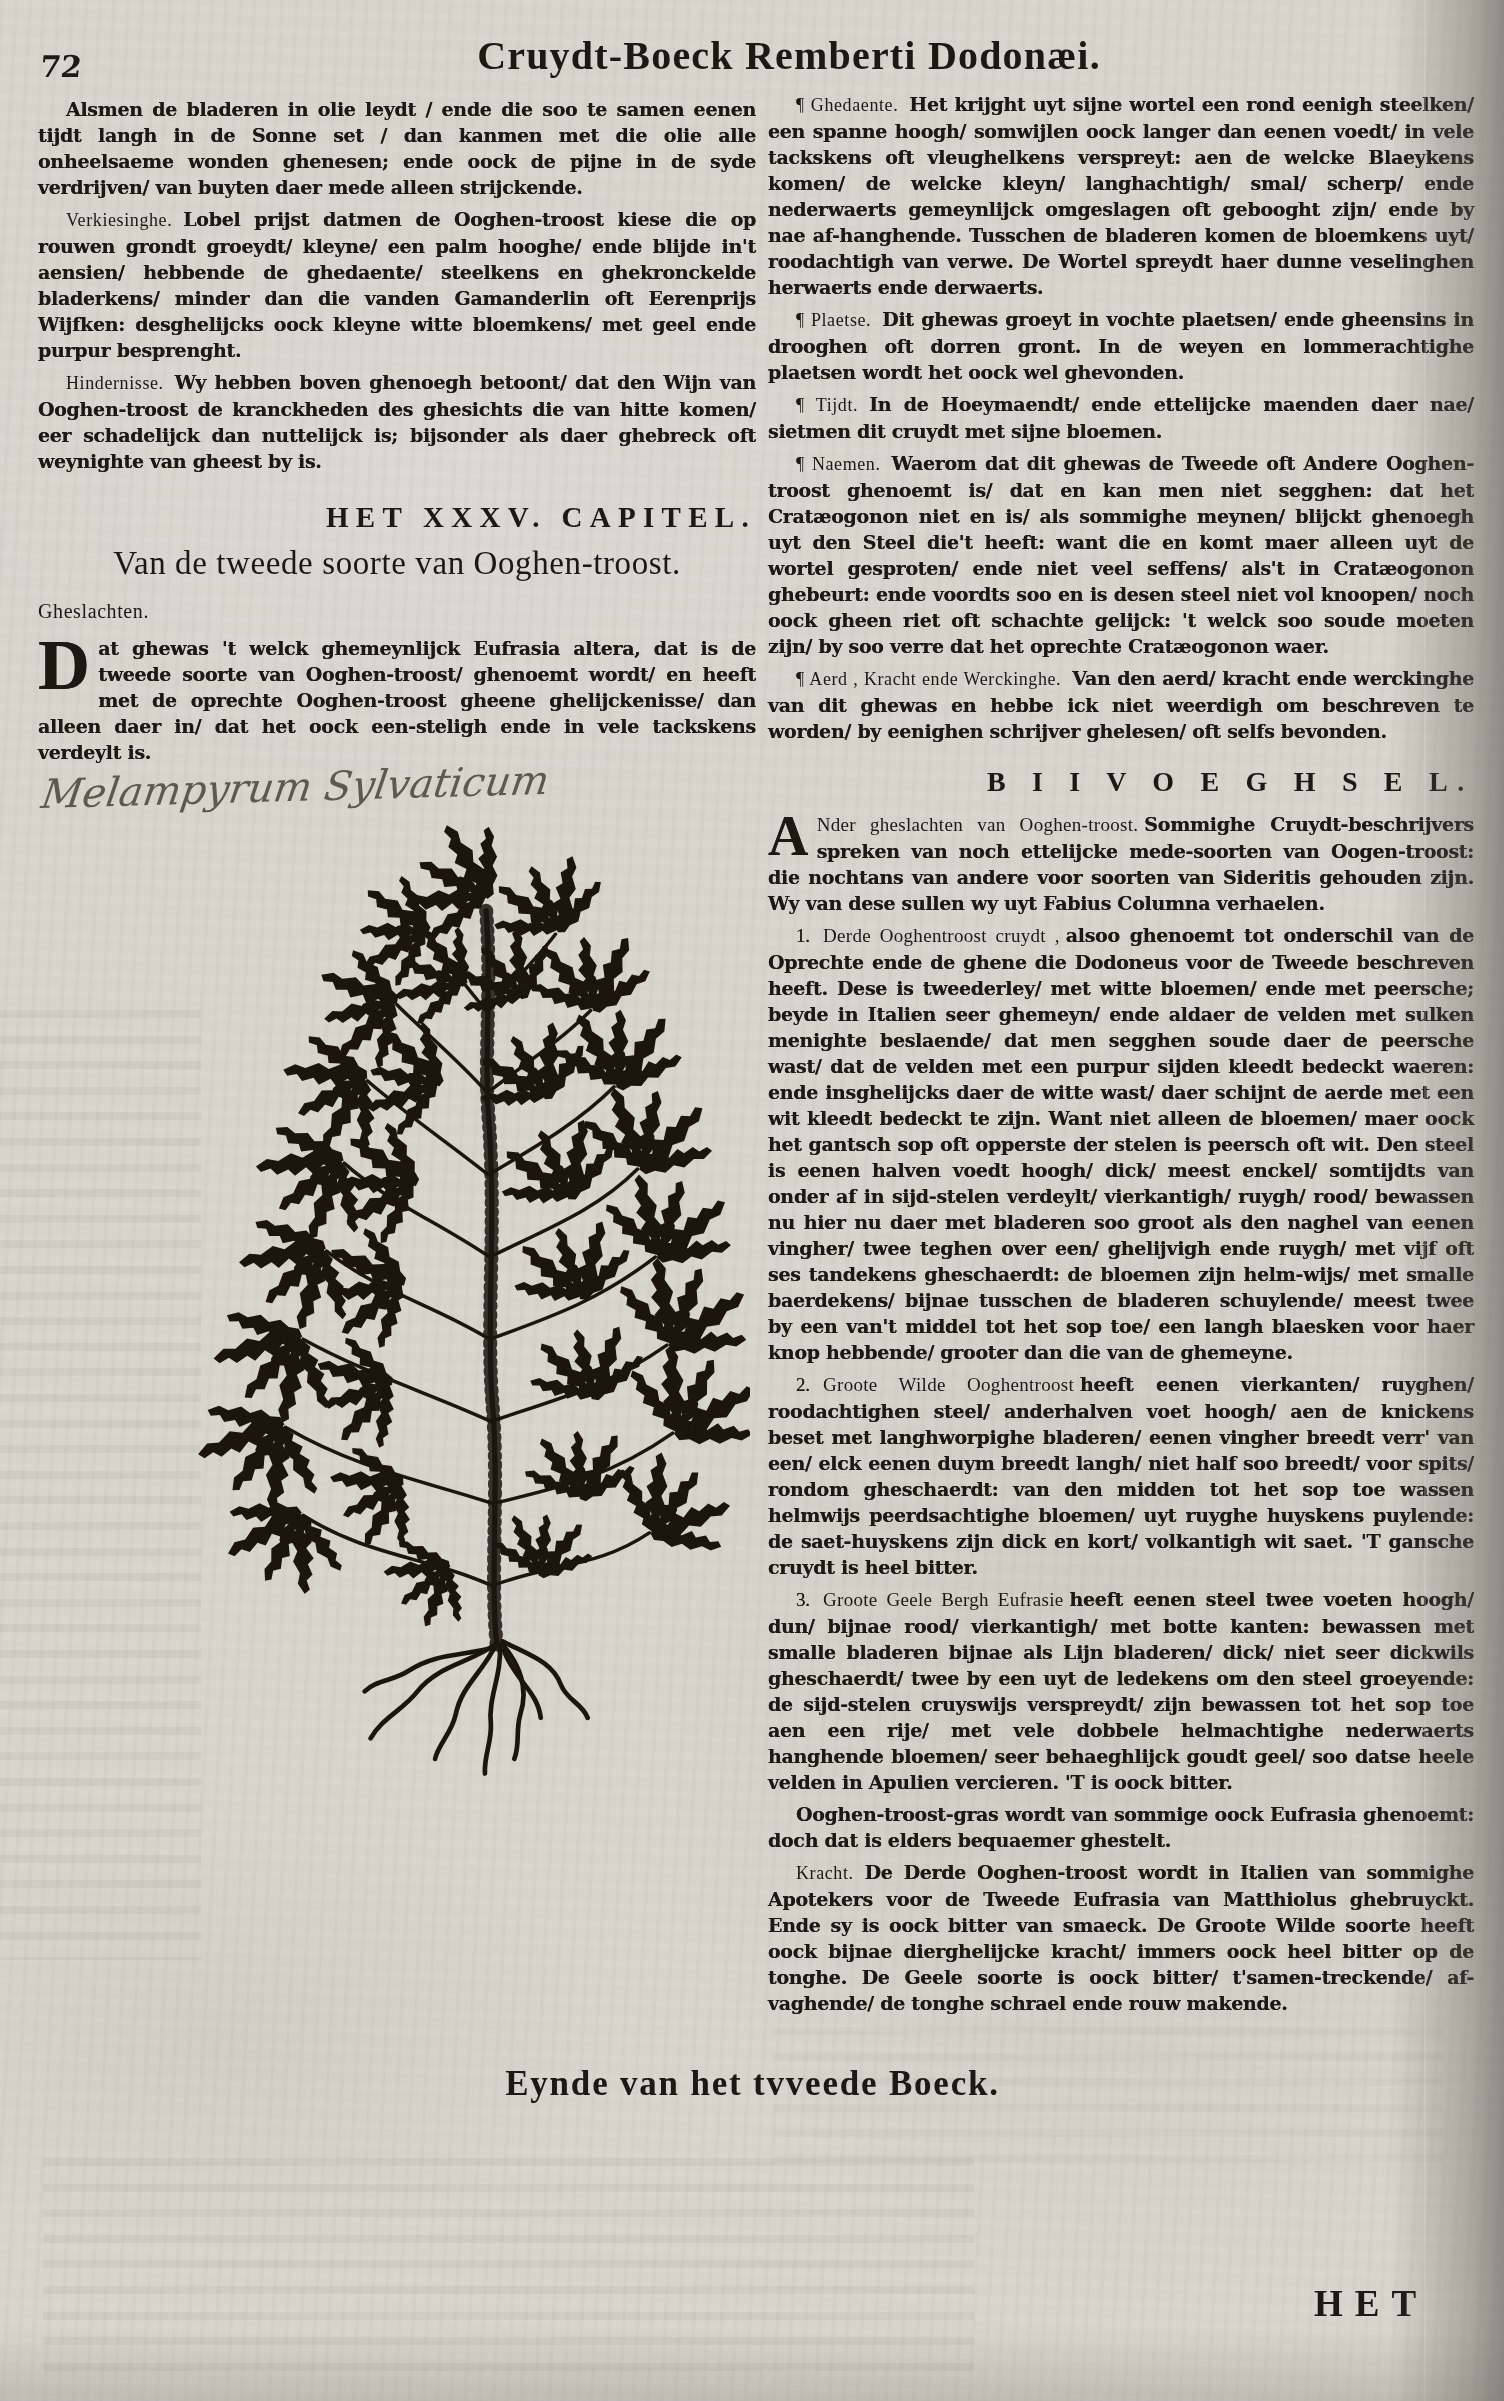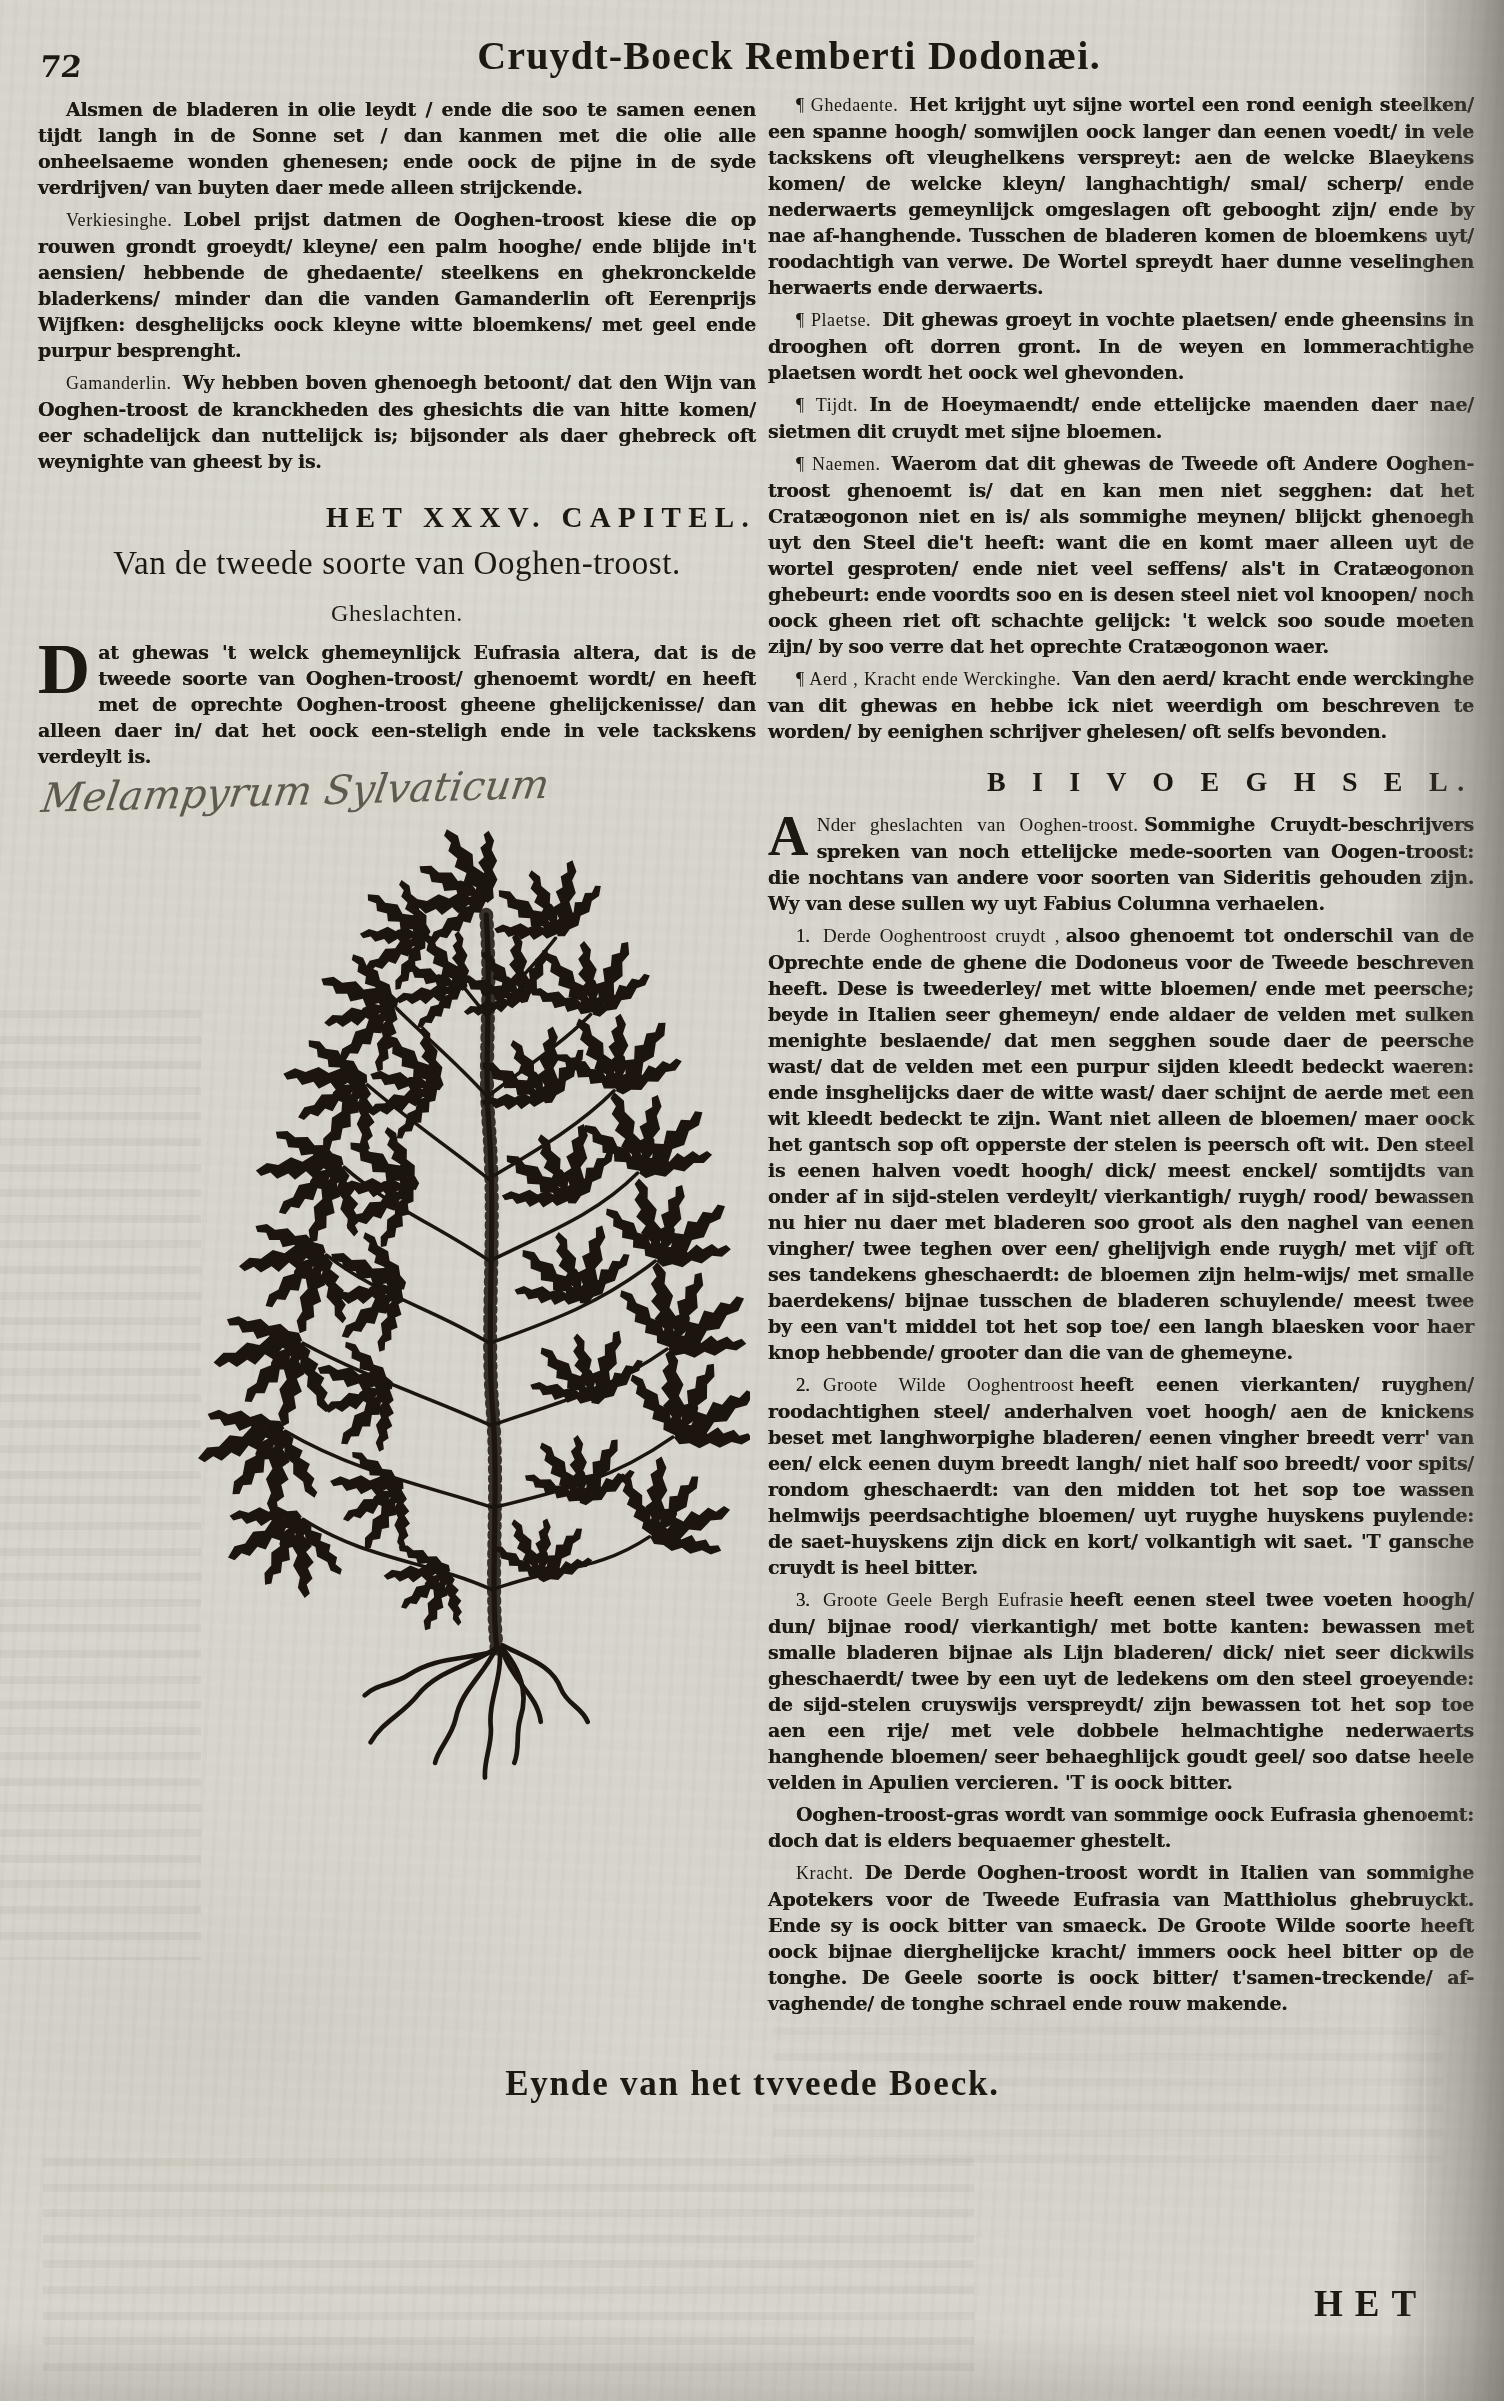--- a/index.html
+++ b/index.html
@@ -49,22 +49,22 @@
 
   .bl{font-family:"DejaVu Serif",serif;font-weight:700;font-size:19px;line-height:26px;
     letter-spacing:-0.3px;margin:0 0 6px 0;text-indent:28px;
     text-shadow:0 0 0.4px rgba(28,24,18,.75);}
   .rlabel{font-family:"Liberation Serif",serif;font-weight:400;font-size:18px;letter-spacing:0.6px;
     text-shadow:none;padding-right:11px;}
   .chapter-heading{font-family:"Liberation Serif",serif;font-weight:700;font-size:29px;
     letter-spacing:7.3px;text-align:right;margin:27px 0 11px 0;}
   .chapter-subtitle{font-family:"Liberation Serif",serif;font-weight:400;font-size:33px;
     letter-spacing:0.6px;text-align:center;margin:11px 0 18px 0;}
-  .sub-heading{font-family:"Liberation Serif",serif;font-weight:400;font-size:24px;
-    text-align:center;margin:14.6px 0 12px 0;letter-spacing:0.6px;}
+  .sub-heading{font-family:"Liberation Serif",serif;font-weight:400;font-size:20px;
+    text-align:left;margin:14.6px 0 12px 0;letter-spacing:0.6px;}
   .dropcap-para{text-indent:0;}
   .dropcap{float:left;font-family:"Liberation Serif",serif;font-weight:700;
     font-size:72px;line-height:56px;padding:2.4px 8.5px 0 0;}
   .dropcap.small{font-size:56px;line-height:45px;}
 
   .fig-caption{font-family:"DejaVu Serif",serif;font-weight:700;font-size:28px;
     letter-spacing:0.6px;text-align:left;padding-left:61px;margin:22px 0 2.4px 0;
     text-shadow:0 0 0.5px rgba(28,24,18,.8);}
   .handwriting{font-family:"DejaVu Serif",serif;font-style:italic;font-size:40px;
     color:#4e483d;transform:rotate(-1.6deg) skewX(-10deg);transform-origin:left;
@@ -93,21 +93,21 @@
   <div class="ghost g3"></div>
 
   <div class="running-head">
     <div class="page-num">72</div>
     <div class="running-title">Cruydt-Boeck Remberti Dodonæi.</div>
   </div>
 
   <div class="col left">
     <p class="bl">Alsmen de bladeren in olie leydt / ende die soo te samen eenen tijdt langh in de Sonne set / dan kanmen met die olie alle onheelsaeme wonden ghenesen; ende oock de pijne in de syde verdrijven/ van buyten daer mede alleen strijckende.</p>
     <p class="bl"><span class="rlabel">Verkiesinghe.</span><span>Lobel prijst datmen de Ooghen-troost kiese die op rouwen grondt groeydt/ kleyne/ een palm hooghe/ ende blijde in't aensien/ hebbende de ghedaente/ steelkens en ghekronckelde bladerkens/ minder dan die vanden Gamanderlin oft Eerenprijs Wijfken: desghelijcks oock kleyne witte bloemkens/ met geel ende purpur besprenght.</span></p>
-    <p class="bl"><span class="rlabel">Gamanderlin.</span><span>Wy hebben boven ghenoegh betoont/ dat den Wijn van Ooghen-troost de kranckheden des ghesichts die van hitte komen/ eer schadelijck dan nuttelijck is; bijsonder als daer ghebreck oft weynighte van gheest by is.</span></p>
+    <p class="bl"><span class="rlabel">Hindernisse.</span><span>Wy hebben boven ghenoegh betoont/ dat den Wijn van Ooghen-troost de kranckheden des ghesichts die van hitte komen/ eer schadelijck dan nuttelijck is; bijsonder als daer ghebreck oft weynighte van gheest by is.</span></p>
 
     <div class="chapter-heading">HET XXXV. CAPITEL.</div>
     <div class="chapter-subtitle">Van de tweede soorte van Ooghen-troost.</div>
     <div class="sub-heading">Gheslachten.</div>
 
     <p class="bl dropcap-para"><span class="dropcap">D</span><span>at ghewas 't welck ghemeynlijck Eufrasia altera, dat is de tweede soorte van Ooghen-troost/ ghenoemt wordt/ en heeft met de oprechte Ooghen-troost gheene ghelijckenisse/ dan alleen daer in/ dat het oock een-steligh ende in vele tackskens verdeylt is.</span></p>
 
     <div class="handwriting">Melampyrum Sylvaticum</div>
 
     <div class="plant-wrap">

